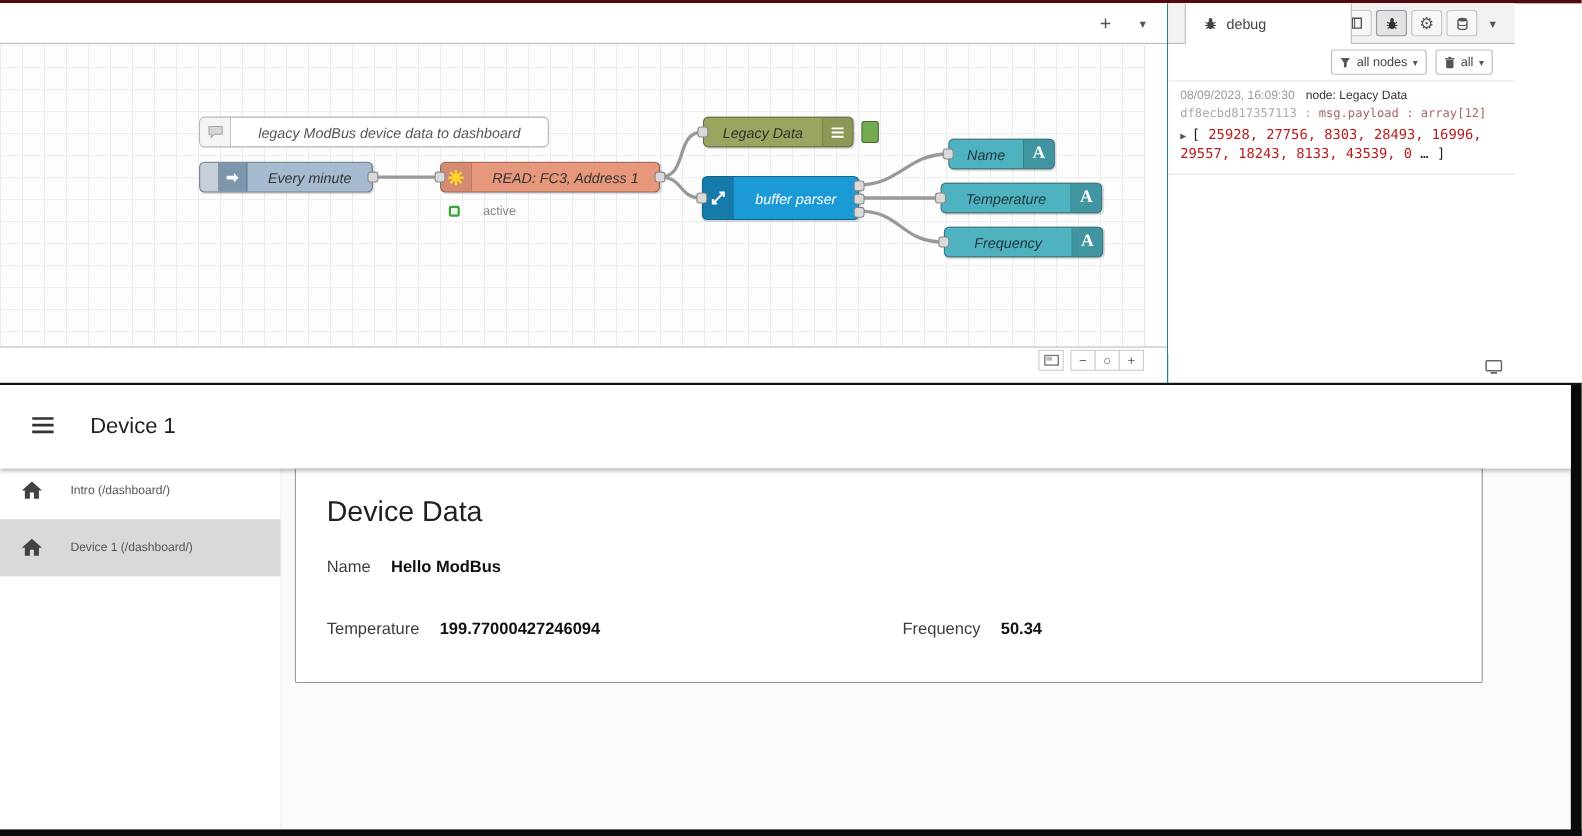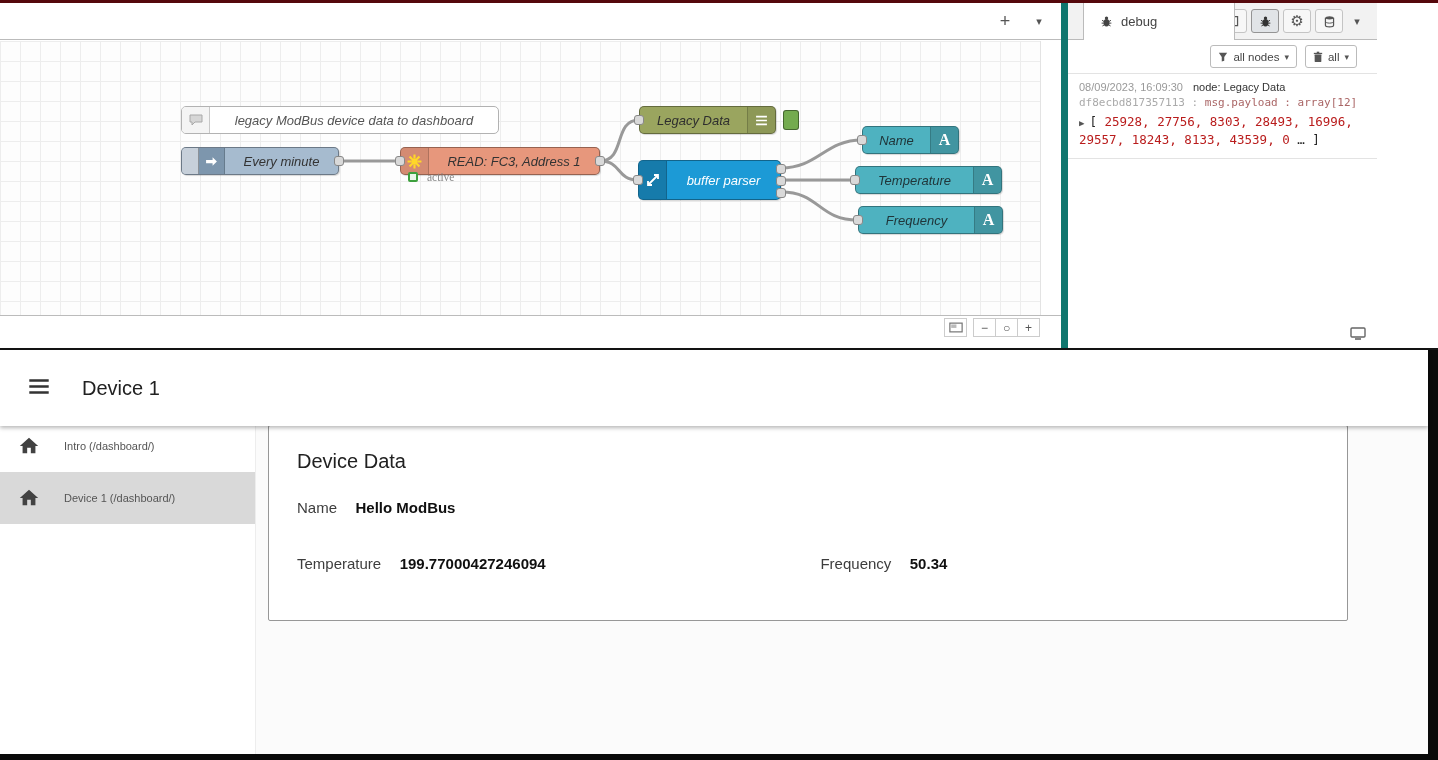--- a/index.html
+++ b/index.html
@@ -36,21 +36,21 @@
   .port.out { right:-6px; top:50%; margin-top:-5px; }
 
   .comment-node { left:181px; top:65px; width:318px; background:#fff; border-color:#b2b2b2; box-shadow:none; }
   .comment-node .lbl { color:#555; }
 
   .inject-node { left:181px; top:106px; width:158px; background:#a6bbcf; }
   .inject-btn { width:17px; background:#c7d0da; border:none; border-right:1px solid rgba(0,0,0,0.3); border-radius:4px 0 0 4px; }
   .inject-icon { width:26px; background:#7d96ad; display:flex; align-items:center; justify-content:center; border-right:1px solid rgba(0,0,0,0.18); }
 
   .modbus-node { left:400px; top:106px; width:200px; background:#e7977c; }
-  .modbus-status { position:absolute; left:408px; top:130px; display:flex; align-items:center; gap:9px; font-size:11.5px; color:#898989;font-family:Liberation Serif, serif; }
+  .modbus-status { position:absolute; left:408px; top:145px; display:flex; align-items:center; gap:21px; font-size:11.5px; color:#898989; }
   .status-dot { width:10px; height:10px; border:2px solid #3da03d; background:#e9f7e9; border-radius:2px; }
 
   .debug-node { left:639px; top:65px; width:137px; background:#9aa55f; }
   .debug-node .lbl { color:#2e2e2e; }
   .debug-toggle { position:absolute; left:783px; top:69px; width:16px; height:20px; background:#74ab4f; border:1px solid rgba(0,0,0,0.4); border-radius:3px; }
 
   .parser-node { left:638px; top:119px; width:143px; height:40px; background:#1c9ad6; }
   .parser-node .lbl { color:#fff; }
   .parser-node .icon-box { width:28px; background:rgba(0,0,0,0.2); }
   .port.pout { right:-6px; }
@@ -64,21 +64,21 @@
   .ui-temp { left:855px; top:125px; width:147px; }
   .ui-freq { left:858px; top:165px; width:145px; }
 
   .canvas-footer { position:absolute; top:312px; left:0; width:1061px; height:24px; background:#fff; border-top:1px solid #bbb;
     display:flex; align-items:center; justify-content:flex-end; padding-right:21px; }
   .zoom-btn { width:23px; height:19px; border:1px solid #ccc; background:#fff; color:#555; font-size:12px; line-height:16px; text-align:center; padding:0; }
   .map-btn { margin-right:6px; display:flex; align-items:center; justify-content:center; }
   .joined { margin-left:-1px; }
 
   
-  .sidebar { position:relative; width:316px; height:345px; border-left:7px solid #0f766e; background:#fff; display:flex; flex-direction:column; }
+  .sidebar { position:relative; width:316px; height:345px; border-left:1px solid #0f766e; background:#fff; display:flex; flex-direction:column; }
   .side-tabbar { position:relative; flex:0 0 37px; background:#f2f2f2; border-bottom:1px solid #bbb; }
   .debug-tab { position:absolute; left:15px; top:0; bottom:-1px; width:152px; background:#fff; border-left:1px solid #bbb; border-right:1px solid #bbb;
     display:flex; align-items:center; gap:8px; padding-left:16px; font-size:13px; color:#444; z-index:2; }
   .side-icons { position:absolute; right:10px; top:6px; display:flex; gap:4px; align-items:center; }
   .side-icon-btn { width:28px; height:24px; border:1px solid #c4c4c4; background:#f7f7f7; border-radius:3px; display:flex; align-items:center; justify-content:center; padding:0; color:#555; }
   .side-icon-btn.active { background:#e1e4e7; border-color:#949494; }
   .glyph-i { font-family:"Liberation Serif", serif; font-weight:bold; font-size:14px; color:#555; }
   .glyph-gear { font-size:15px; color:#555; }
   .side-caret { border:none; background:none; color:#555; font-size:11px; width:20px; }
 
@@ -107,21 +107,21 @@
   .appbar { position:relative; height:76px; background:#fff; box-shadow:0 2px 4px rgba(0,0,0,0.28); display:flex; align-items:center; z-index:3; }
   .hamburger-btn { margin-left:22px; border:none; background:none; padding:6px; }
   .dash-title { margin-left:26px; font-size:20px; color:#212121; }
   .dash-body { position:absolute; top:62px; left:0; right:0; bottom:0; display:flex; }
   .dash-nav { width:256px; background:#fff; padding-top:8px; border-right:1px solid #ededed; }
   .nav-item { height:52px; display:flex; align-items:center; padding-left:18px; gap:24px; cursor:pointer; }
   .nav-item.selected { background:#d9d9d9; }
   .nav-label { font-size:11px; color:#555; }
   .dash-main { flex:1; position:relative; }
   .card { position:absolute; left:12px; top:13px; width:1080px; height:196px; background:#fff; border:1px solid #979797; border-radius:2px; padding:24px 28px; }
-  .card-title { font-size:20px; color:#212121; font-weight:normal; }
+  .card-title { font-size:26px; color:#212121; font-weight:normal; }
   .field-row1 { margin-top:26px; }
   .field-row2 { margin-top:38px; }
   .field { display:inline-block; }
   .field.temp { width:519px; }
   .flabel { font-size:15px; color:#3d3d3d; margin-right:14px; }
   .fvalue { font-size:15px; font-weight:bold; color:#101010; }
 </style>
 </head>
 <body>
 

